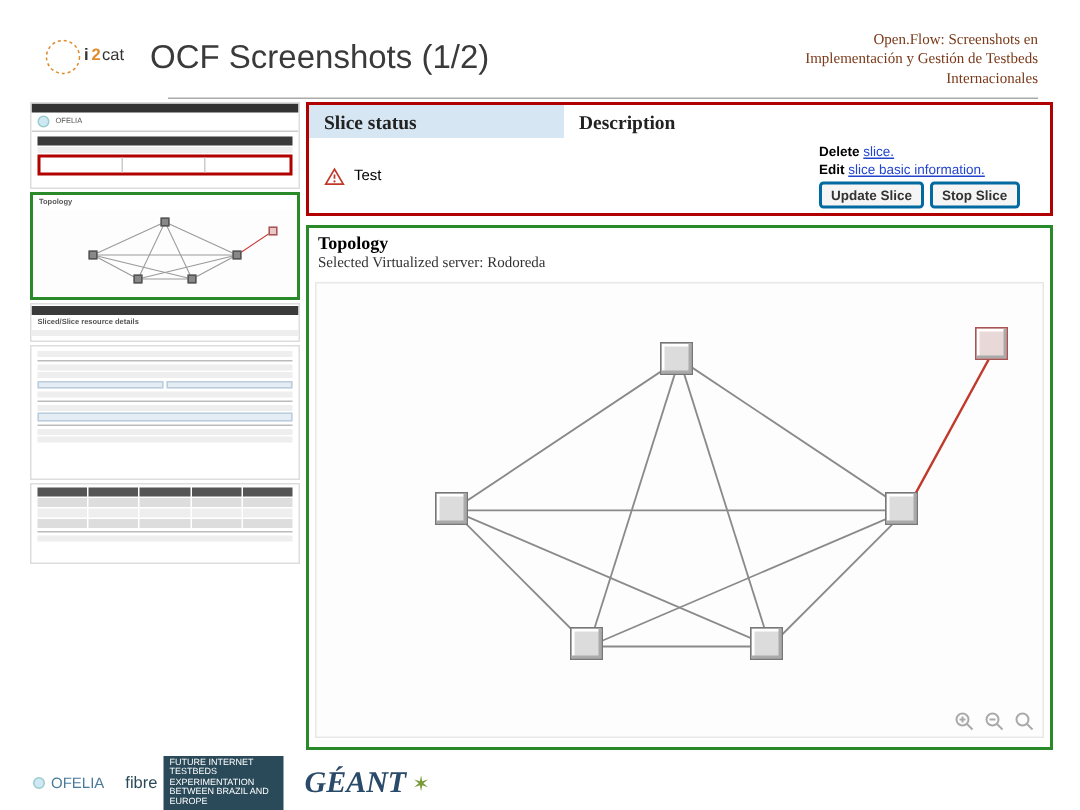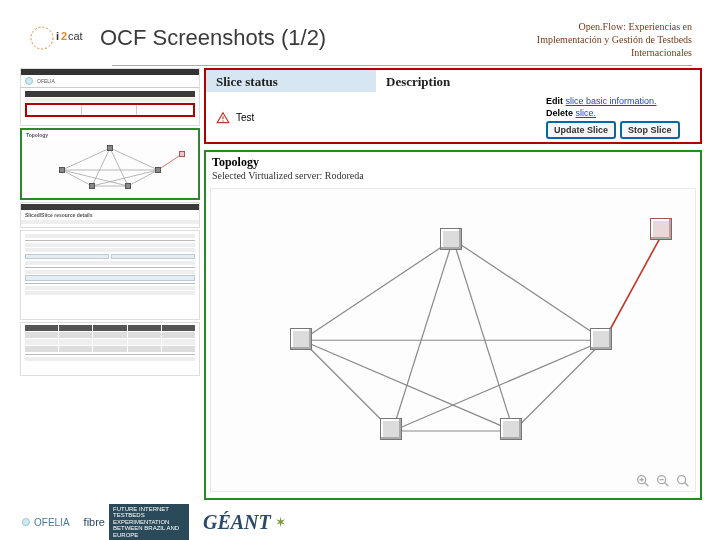--- a/index.html
+++ b/index.html
@@ -180,21 +180,21 @@
     <div class="logo">
       <svg viewBox="0 0 60 36">
         <circle cx="14" cy="18" r="11" fill="none" stroke="#e08a2a" stroke-width="1" stroke-dasharray="2 2"></circle>
         <text x="28" y="20" font-size="11" fill="#333" font-family="Arial" font-weight="bold">i</text>
         <text x="33" y="20" font-size="11" fill="#e08a2a" font-family="Arial" font-weight="bold">2</text>
         <text x="40" y="20" font-size="11" fill="#333" font-family="Arial">cat</text>
       </svg>
     </div>
     <div class="title">OCF Screenshots (1/2)</div>
   </div>
-  <div class="header-right">Open.Flow: Experiencias en Implementación y Gestión de Testbeds Internacionales</div>
+  <div class="header-right">Open.Flow: Screenshots en Implementación y Gestión de Testbeds Internacionales</div>
 </div>
 <div class="hr-line"></div>
 
 <div class="content">
 
   <div class="thumb-col">
 
     <div class="thumb" style="height:58px;">
       <div class="thumb-nav"></div>
       <div class="thumb-title-bar">
@@ -307,26 +307,26 @@
               <path d="M12 3 L22 20 H2 Z" fill="none" stroke="#c0392b" stroke-width="2"></path>
               <line x1="12" y1="9" x2="12" y2="14" stroke="#c0392b" stroke-width="2"></line>
               <circle cx="12" cy="17" r="1.2" fill="#c0392b"></circle>
             </svg>
         </span>
         <span>Test</span>
       </div>
       <div class="desc-cell"></div>
       <div class="mgmt-cell">
         <div>
+          <b>Delete</b>
+          <a href="#">slice.</a>
+        </div>
+        <div>
           <b>Edit</b>
           <a href="#">slice basic information.</a>
-        </div>
-        <div>
-          <b>Delete</b>
-          <a href="#">slice.</a>
         </div>
         <div class="mgmt-buttons">
           <button class="ui-btn">Update Slice</button>
           <button class="ui-btn">Stop Slice</button>
         </div>
       </div>
     </div>
   </div>
 
   <div class="zoom-topology">

